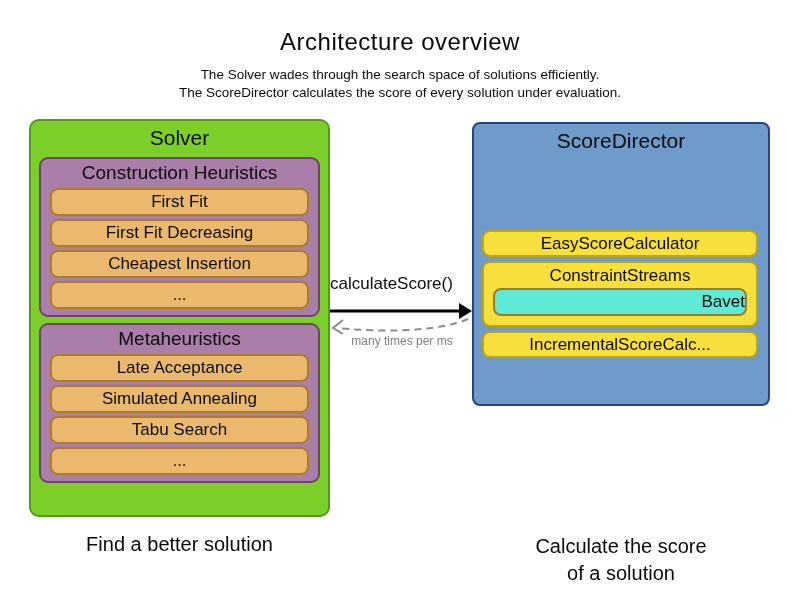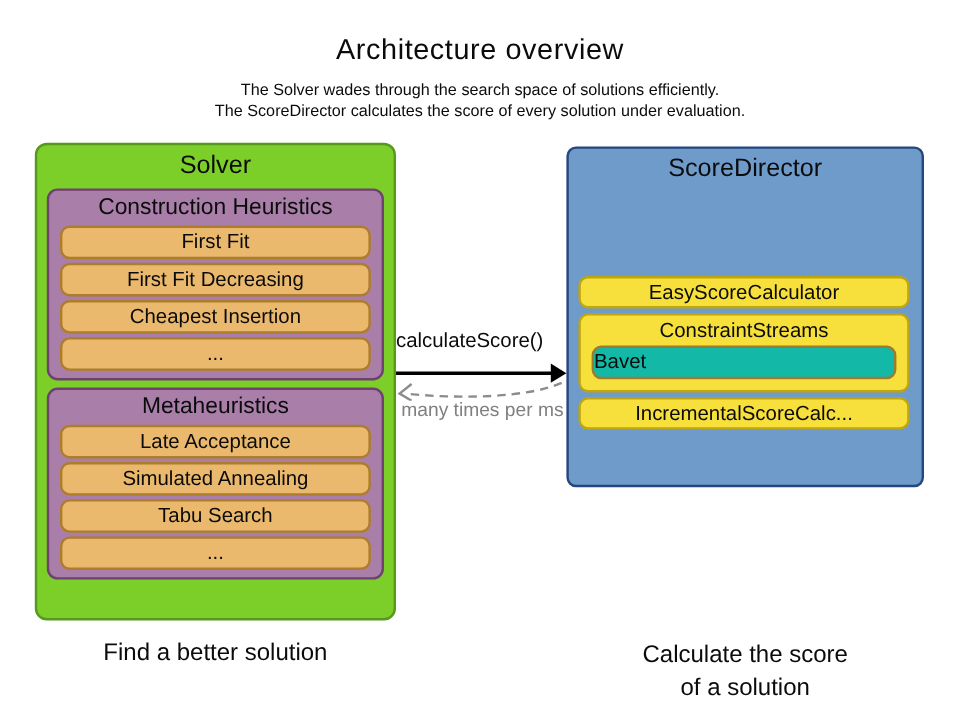--- a/index.html
+++ b/index.html
@@ -45,29 +45,29 @@
   }
   .score-items { position: absolute; left: 8px; right: 10px; top: 106px; }
   .calc {
     background: #f7e03b; border: 2px solid #bfa50e; border-radius: 8px;
     text-align: center; font-size: 17px; margin-bottom: 4px; color: #0b0b0b;
   }
   .calc.simple { height: 27px; line-height: 23px; }
   .calc.parent { padding: 1px 9px 9px 9px; }
   .calc-label { font-size: 17px; line-height: 24px; }
   .sub-calc {
-    background: #14b8a6; border: 2px solid #9c7c2c; border-radius: 8px;
-    height: 28px; line-height: 24px; text-align: left; font-size: 17px; color: #0b0b0b;
+    background: #5eead4; border: 2px solid #9c7c2c; border-radius: 8px;
+    height: 28px; line-height: 24px; text-align: right; font-size: 17px; color: #0b0b0b;
   }
 
   
   .connection { position: absolute; left: 330px; top: 270px; width: 142px; height: 85px; }
   .call-label { position: absolute; top: 4px; left: 0; width: 122px; text-align: center; font-size: 17px; color: #0b0b0b; white-space: nowrap; }
   .conn-svg { position: absolute; left: 0; top: 28px; }
-  .freq-label { position: absolute; top: 64px; left: 0; width: 144px; text-align: center; font-size: 16px; color: #808080; white-space: nowrap; }
+  .freq-label { position: absolute; top: 64px; left: 0; width: 144px; text-align: center; font-size: 12px; color: #808080; white-space: nowrap; }
 
   
   .caption-left {
     position: absolute; left: 29px; top: 533px; width: 301px;
     text-align: center; font-size: 20px; color: #0b0b0b;
   }
   .caption-right {
     position: absolute; left: 472px; top: 533px; width: 298px;
     text-align: center; font-size: 20px; line-height: 27px; color: #0b0b0b;
   }

